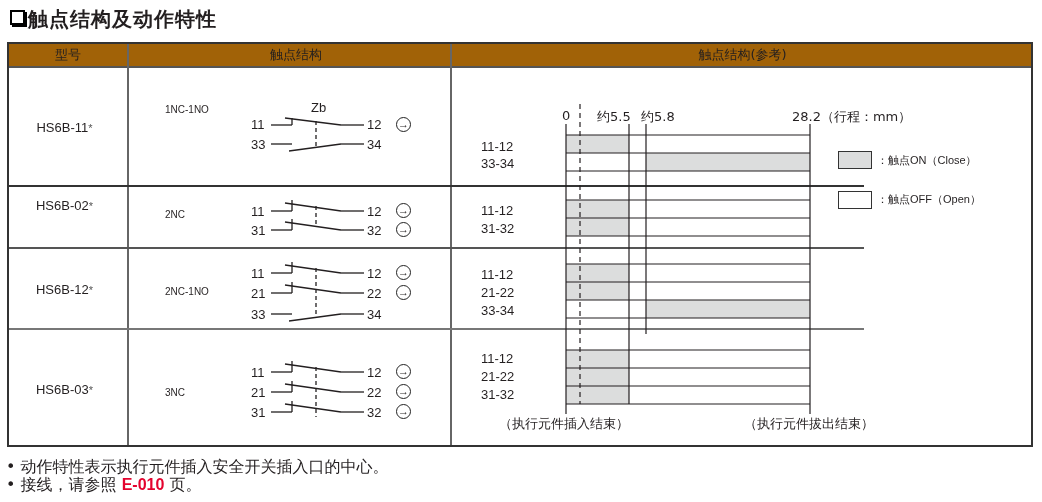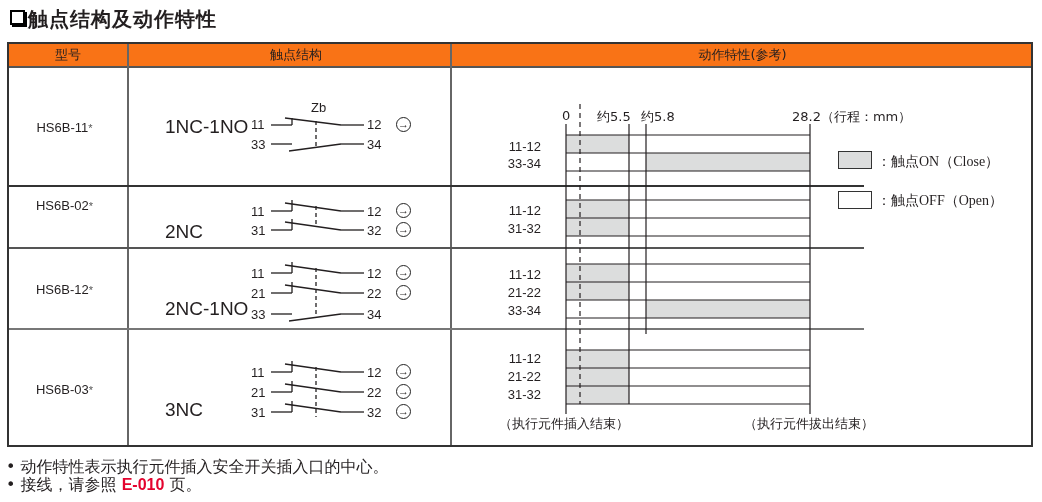--- a/index.html
+++ b/index.html
@@ -4,51 +4,51 @@
 <style>
   html, body { margin:0; padding:0; background:#fff; }
   body { width:1042px; height:502px; position:relative; overflow:hidden;
          font-family:"Liberation Sans","DejaVu Sans",sans-serif; color:#231f20; }
   .title { position:absolute; left:10px; top:6px; font-size:20px; font-weight:bold;
            font-family:"DejaVu Sans",sans-serif; letter-spacing:1px; }
   .title .box { display:inline-block; width:11px; height:11px; border:2px solid #000;
                 box-shadow:2px 2px 0 #000; margin-right:3px; vertical-align:1px; }
   .tbl { position:absolute; left:7px; top:42px; width:1026px; height:405px;
          border:2px solid #333; box-sizing:border-box; }
-  .hdr { position:absolute; left:0; top:0; width:100%; height:24px; background:#f97316;
+  .hdr { position:absolute; left:0; top:0; width:100%; height:24px; background:#a16207;
          border-bottom:2px solid #555; box-sizing:border-box; }
   .hcell { position:absolute; top:0; height:22px; line-height:22px; text-align:center;
            font-size:13px; font-family:"DejaVu Sans",sans-serif; }
   .vline { position:absolute; top:0; bottom:0; width:2px; background:#777; }
   .hline { position:absolute; height:2px; background:#555; }
   .model { position:absolute; left:0; width:111px; text-align:center; font-size:13px; }
   .model .star { font-size:11px; color:#555; }
-  .ctype { position:absolute; left:156px; font-size:19px;margin-top:12px; }
+  .ctype { position:absolute; left:156px; font-size:10px; }
   .num { position:absolute; font-size:13px; }
   .circ { position:absolute; width:15px; height:15px; border:1.5px solid #222;
           border-radius:50%; box-sizing:border-box; font-size:11px; line-height:12px;
           text-align:center; }
   svg.diag { position:absolute; overflow:visible; }
-  .tlabel { position:absolute; font-size:13px; text-align:right; width:60px; }
+  .tlabel { position:absolute; font-size:13px; width:60px; }
   .axis { position:absolute; font-size:13px; white-space:nowrap; font-family:"DejaVu Sans",sans-serif; }
   .legend-box { position:absolute; width:34px; height:18px; border:1.5px solid #333; box-sizing:border-box; }
-  .legend-text { position:absolute; font-size:14px; white-space:nowrap; font-family:Liberation Serif, serif; }
+  .legend-text { position:absolute; font-size:11px; white-space:nowrap; font-family:Liberation Sans, sans-serif; }
   .note { position:absolute; left:6px; font-size:16px; font-family:"DejaVu Sans",sans-serif; }
   .note .ref { color:#e4032e; font-weight:bold; font-family:"Liberation Sans",sans-serif; }
 </style>
 </head>
 <body>
 
 <div class="title"><span class="box"></span><span>触点结构及动作特性</span></div>
 
 <div class="tbl">
   <div class="hdr">
     <div class="hcell" style="left:0;width:118px">型号</div>
     <div class="hcell" style="left:120px;width:334px">触点结构</div>
-    <div class="hcell" style="left:443px;width:581px">动作特性(参考)</div>
+    <div class="hcell" style="left:443px;width:581px">触点结构(参考)</div>
   </div>
   <div class="vline" style="left:118px;background:#666"></div>
   <div class="vline" style="left:441px;background:#666"></div>
 
   <div class="hline" style="left:0;width:855px;top:141px;background:#333"></div>
   <div class="hline" style="left:0;width:855px;top:203px;background:#555"></div>
   <div class="hline" style="left:0;width:855px;top:284px;background:#777"></div>
 
   <div class="model" style="top:76px"><span>HS6B-11</span><span class="star">*</span></div>
   <div class="model" style="top:154px"><span>HS6B-02</span><span class="star">*</span></div>

